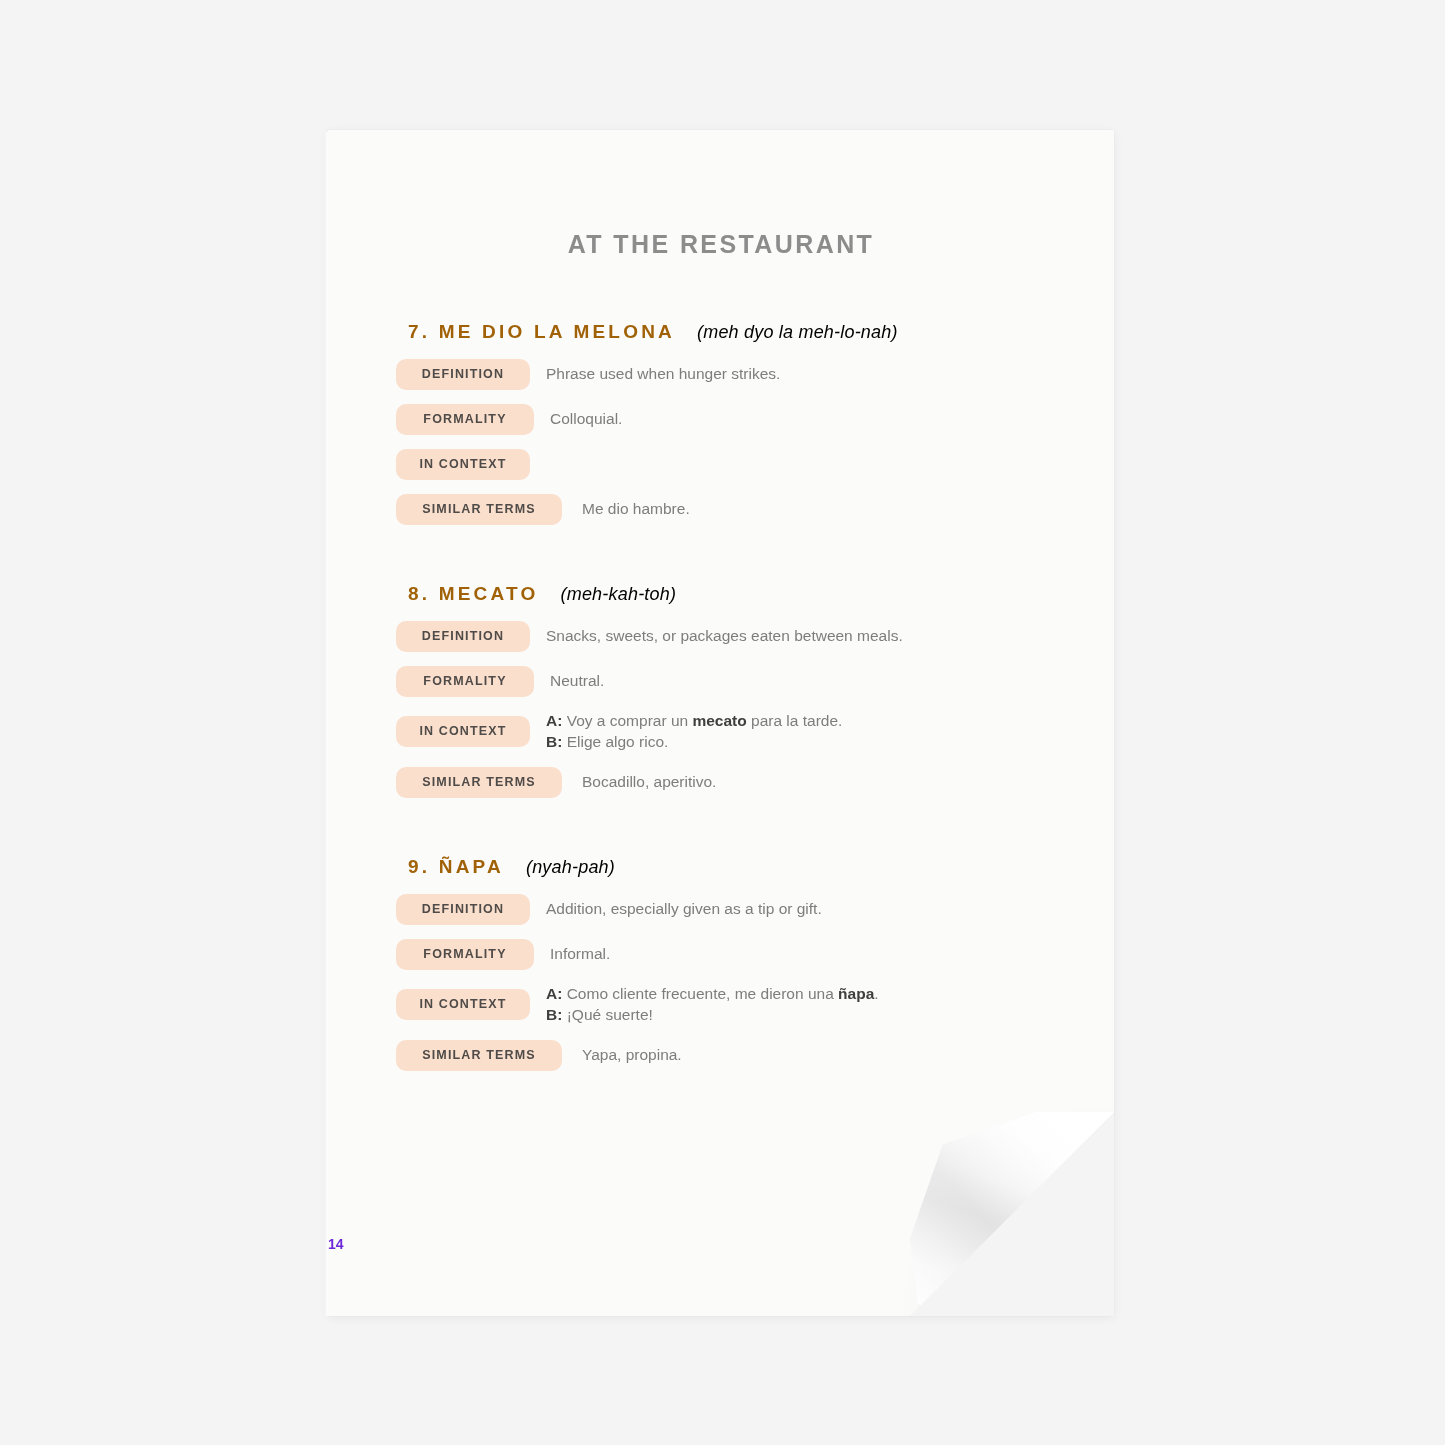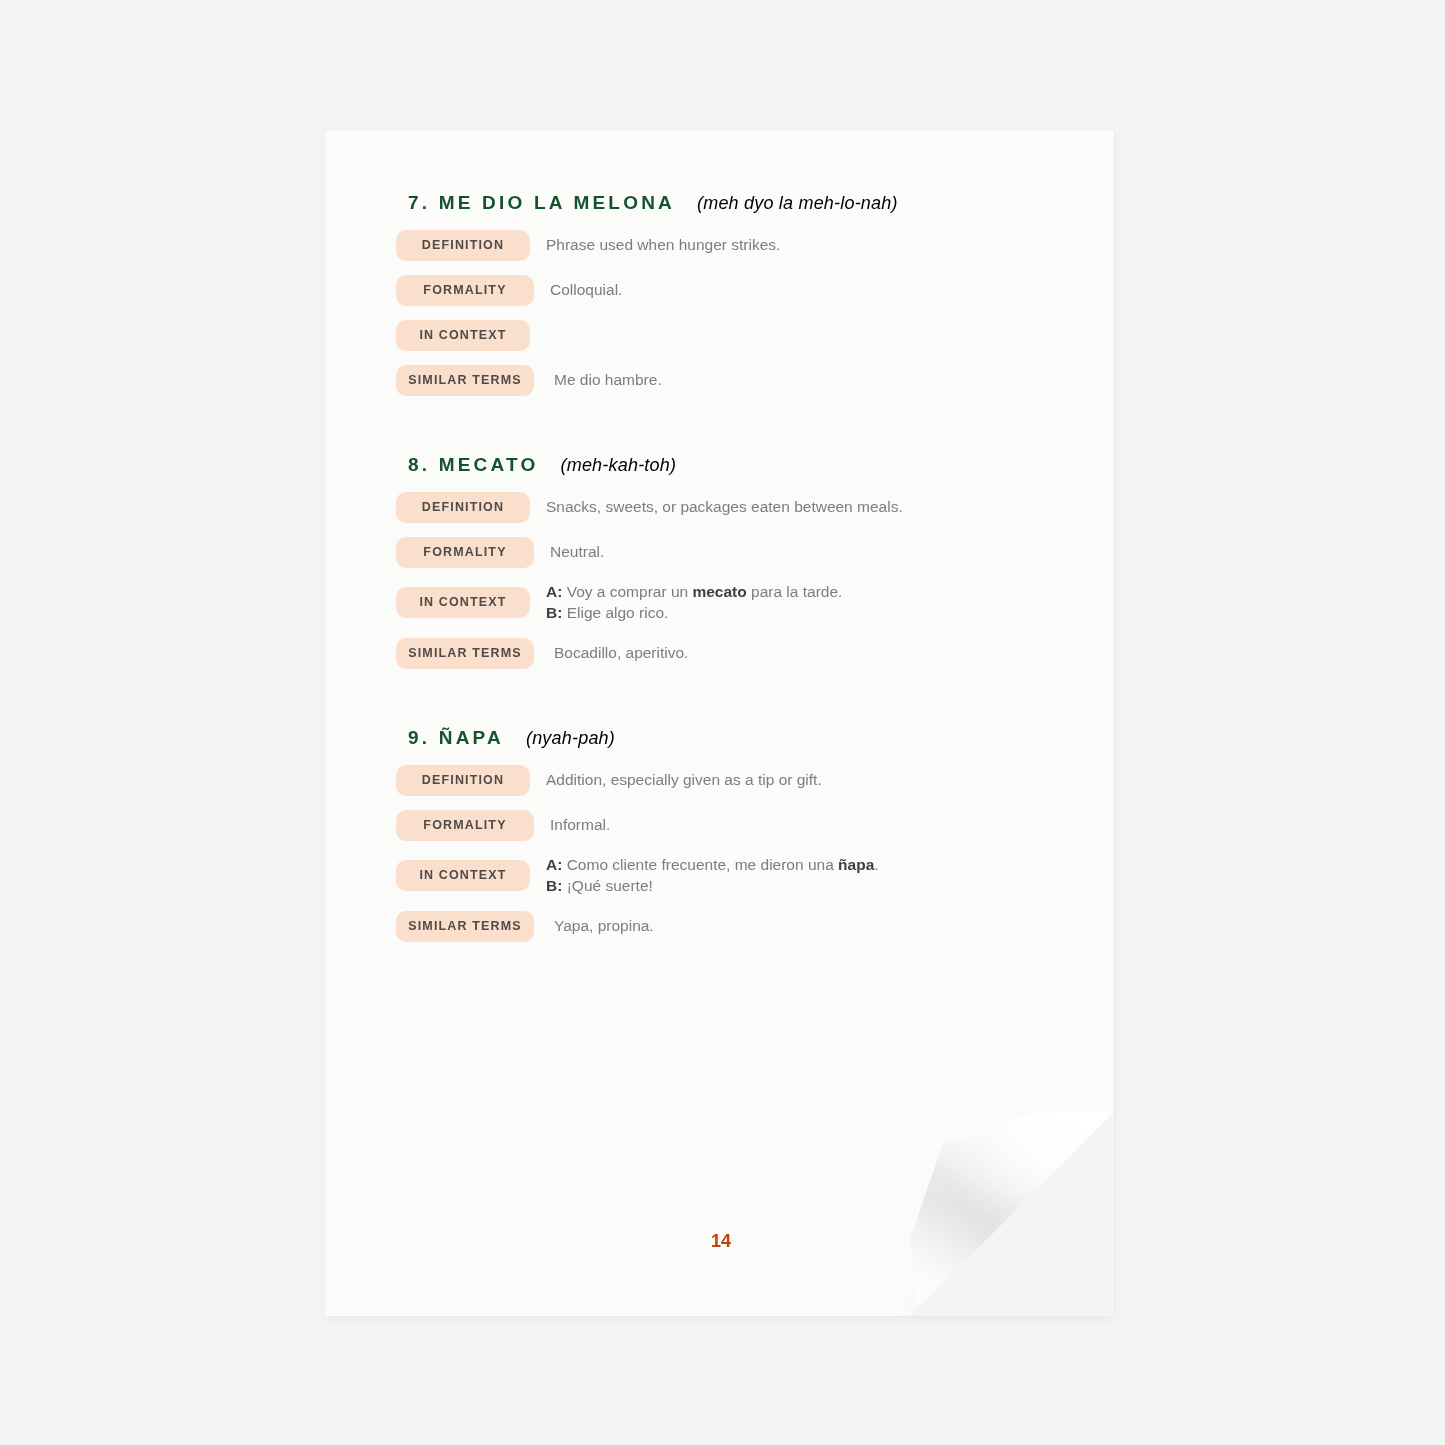--- a/index.html
+++ b/index.html
@@ -130,21 +130,21 @@
   }
   .entry:last-child { margin-bottom: 0; }
 
   .entry-head {
     display: flex;
     align-items: baseline;
     margin-left: 12px;
     margin-bottom: 16px;
   }
   .entry-term {
-    color: #14532d;
+    color: #a16207;
     font-size: 19px;
     font-weight: bold;
     letter-spacing: 3.2px;
     white-space: pre;
   }
   .entry-pron {
     color: #000000;
     font-size: 18px;
     font-style: italic;
     letter-spacing: 0.2px;
@@ -168,21 +168,21 @@
     font-weight: bold;
     letter-spacing: 1.15px;
     text-align: center;
     padding: 8px 0 9px;
     box-sizing: border-box;
     border-radius: 10px;
   }
   .tag-w-def   { width: 134px; }
   .tag-w-form  { width: 138px; }
   .tag-w-ctx   { width: 134px; }
-  .tag-w-sim   { width: 138px; text-align: center; }
+  .tag-w-sim   { width: 166px; text-align: center; }
 
   .row-value {
     color: #7d7d7d;
     font-size: 15.5px;
     line-height: 1.35;
     margin-left: 16px;
   }
   .row-value.indent { margin-left: 20px; }
 
   .row-value b,
@@ -192,36 +192,36 @@
     font-weight: bold;
   }
 
   .ctx-line { white-space: nowrap; }
 
   .page-number {
     position: absolute;
     left: 0;
     right: 0;
     bottom: 64px;
-    text-align: center;
-    color: #c2410c;
-    font-size: 18px;
+    color: #6d28d9;
+    font-size: 14px;
     font-weight: bold;
   }
 </style>
 </head>
 <body style="background: rgb(244, 244, 244);">
 
 <div class="canvas">
 
   <div class="page" style="background: rgb(251, 251, 250);">
     <div class="page-inner">
 
       <div class="content">
 
+        <h1 class="doc-title">AT THE RESTAURANT</h1>
 
         <div class="entries">
 
           <div class="entry">
             <div class="entry-head">
               <span class="entry-term">7. ME DIO LA MELONA</span>
               <span class="entry-pron">(meh dyo la meh-lo-nah)</span>
             </div>
             <div class="rows">
 

